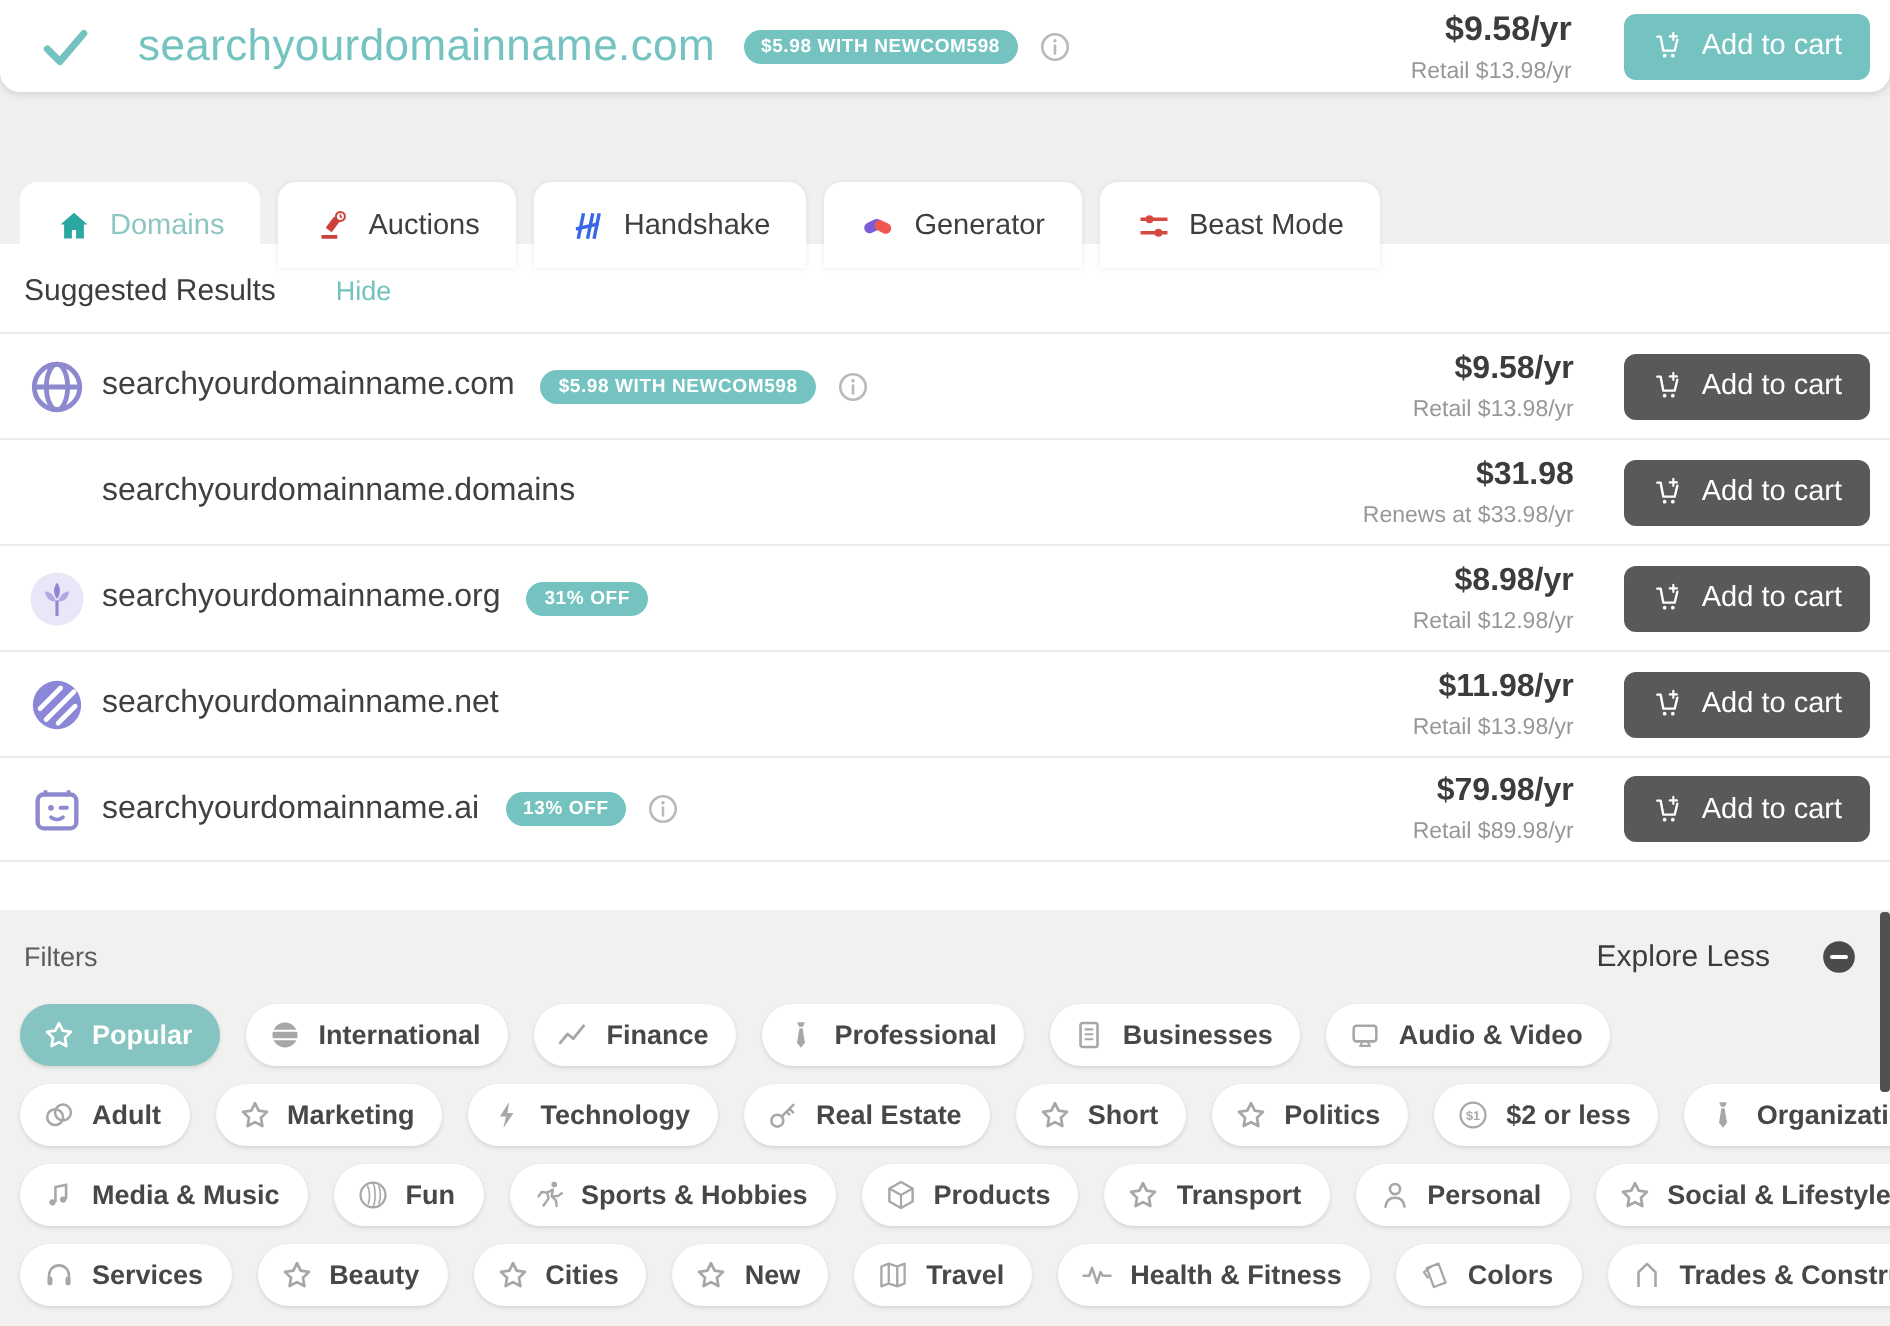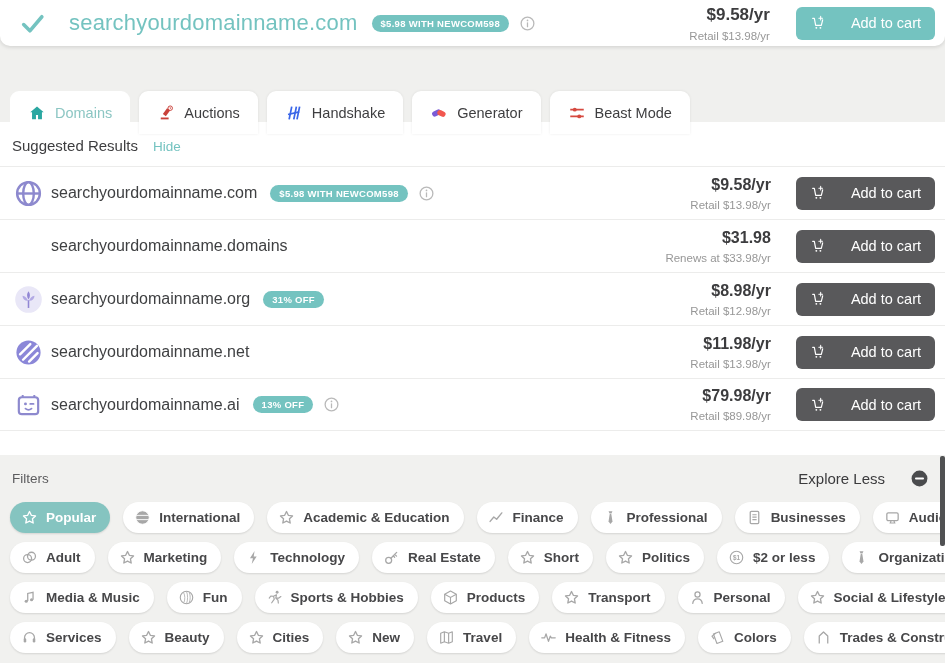--- a/index.html
+++ b/index.html
@@ -32,21 +32,21 @@
     background:#74c3c0; color:#fff; font-size:9.5px; font-weight:700;
     border-radius:10px; padding:3px 9px; letter-spacing:.3px; white-space:nowrap;
   }
   .hdr .badge { margin-left:14px; }
   .iinfo { color:#b9b9b9; margin-left:10px; cursor:pointer; }
   .hdr-right { margin-left:auto; display:flex; align-items:center; gap:26px; }
   .pblock { text-align:right; min-width:118px; }
   .price { font-size:17px; font-weight:700; color:#3c3c3e; }
   .sub { font-size:11.5px; color:#979797; margin-top:5px; }
   .cartbtn {
-    display:inline-flex; align-items:center; gap:25px; height:33px;
+    display:inline-flex; align-items:center; gap:9px; height:33px;
     padding:0 14px; border:none; border-radius:6px; cursor:pointer;
     font-family:inherit; font-size:14.5px; color:#fff; white-space:nowrap;
   }
   .cartbtn.teal { background:#74c3c0; }
   .cartbtn.dark { background:#59595b; }
 
   
   .tabs { position:absolute; top:91px; left:10px; display:flex; gap:9px; z-index:5; }
   .tab {
     height:43px; background:#fff; border:none; border-radius:9px 9px 0 0;
@@ -54,21 +54,21 @@
     font-family:inherit; font-size:14.5px; color:#3e3e40; cursor:pointer;
     box-shadow:0 0 3px rgba(0,0,0,.08); white-space:nowrap;
   }
   .tab.active { color:#8cc6c3; box-shadow:none; }
 
   
   .panel {
     position:absolute; top:122px; left:0; width:945px; height:333px;
     background:#fff; z-index:4;
   }
-  .sugg { display:flex; align-items:flex-end; gap:15px; padding:15px 12px 12px 12px; }
+  .sugg { display:flex; align-items:center; gap:30px; padding:15px 12px 12px 12px; }
   .sugg-title { font-size:15px; color:#3d3d3f; }
   .hide-link { font-size:13.5px; color:#74c3c0; cursor:pointer; }
   .rrow {
     height:53px; display:flex; align-items:center;
     padding:0 10px 0 13px; border-top:1px solid #ececeb;
   }
   .rrow:last-child { border-bottom:1px solid #ececeb; }
   .ricon { width:30px; display:flex; justify-content:center; margin-right:8px; }
   .rdomain { font-size:16px; color:#3f4042; }
   .rrow .badge { margin-left:13px; }
@@ -456,26 +456,20 @@
         <span>Popular</span>
       </button>
       <button class="chip">
         <svg class="ci">
           <use href="#i-globefill"></use>
         </svg>
         <span>International</span>
       </button>
       <button class="chip">
         <svg class="ci">
-          <use href="#i-star"></use>
-        </svg>
-        <span>Academic &amp; Education</span>
-      </button>
-      <button class="chip">
-        <svg class="ci">
           <use href="#i-chart"></use>
         </svg>
         <span>Finance</span>
       </button>
       <button class="chip">
         <svg class="ci">
           <use href="#i-tie"></use>
         </svg>
         <span>Professional</span>
       </button>

